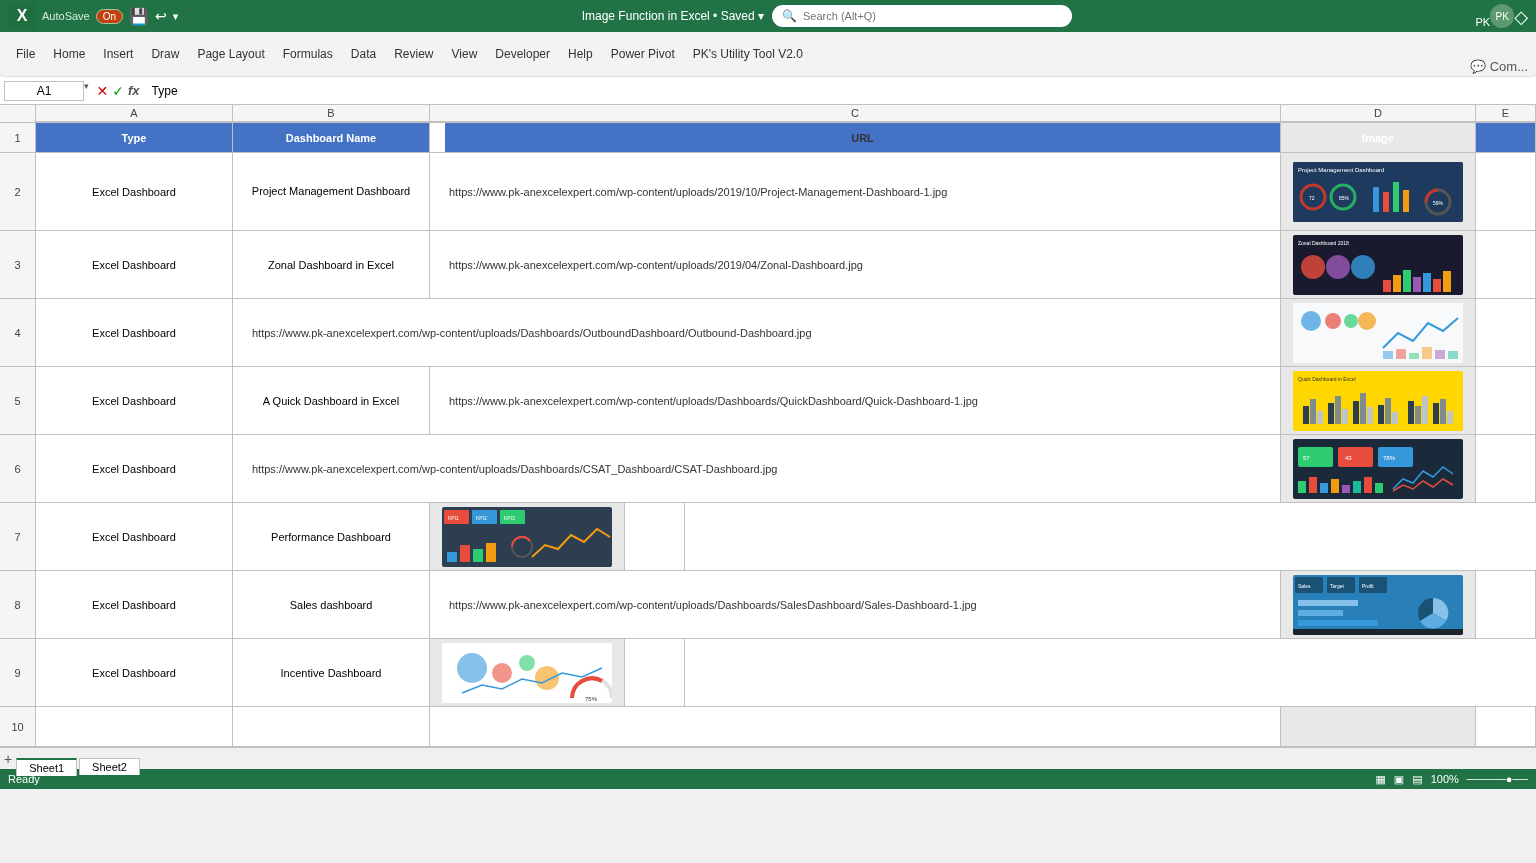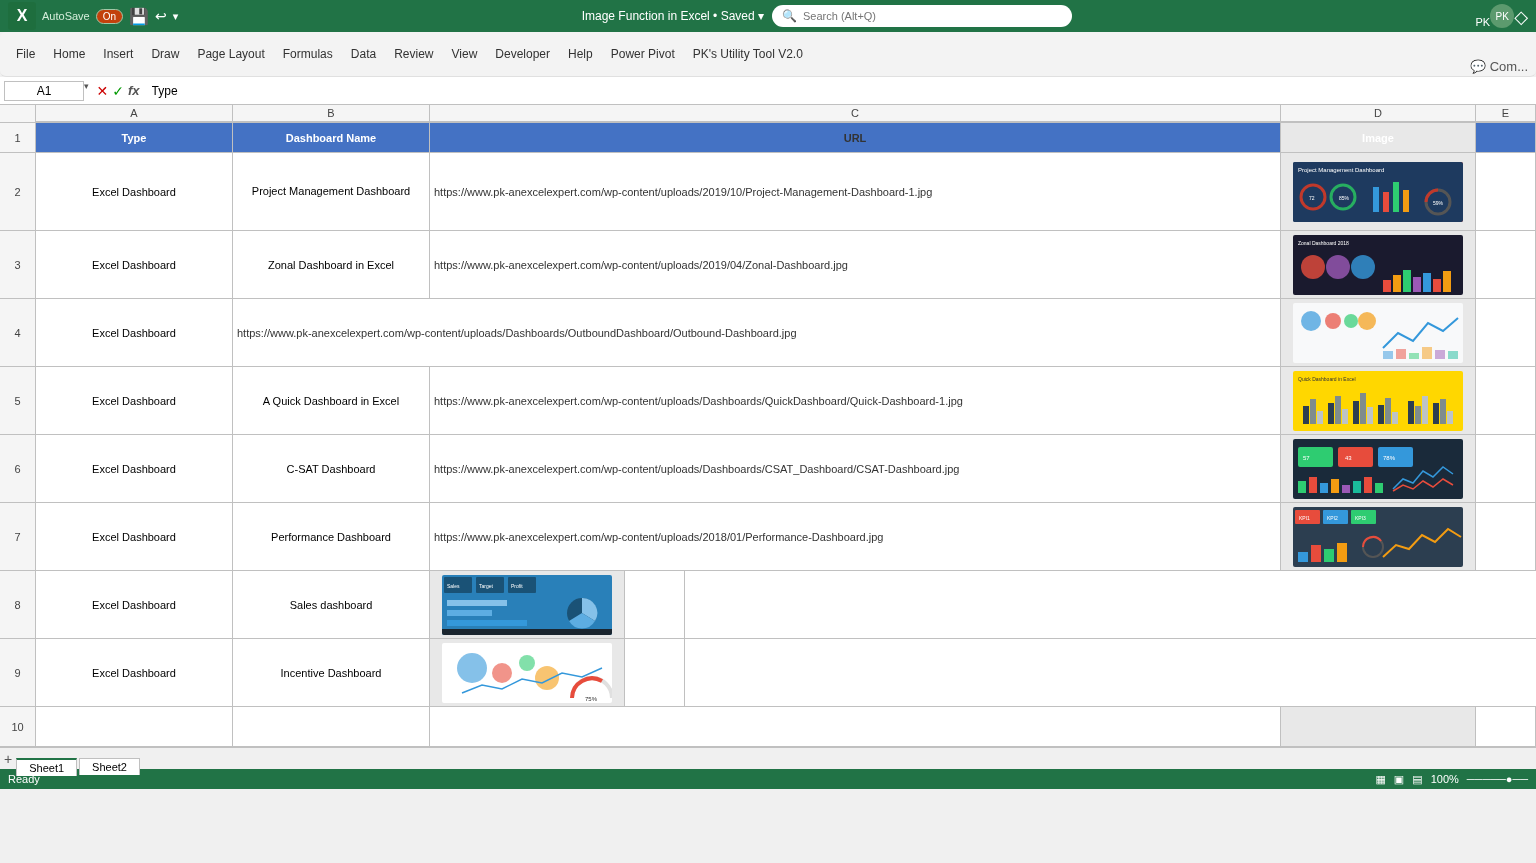--- a/index.html
+++ b/index.html
@@ -43,21 +43,21 @@
     .spreadsheet-body { display: flex; }
     .row-numbers { width: 36px; min-width: 36px; }
     .row-num { border-right: 1px solid #c0c0c0; border-bottom: 1px solid #c0c0c0; text-align: center; font-size: 11px; color: #444; background: #f5f5f5; display: flex; align-items: center; justify-content: center; }
     
     .grid { flex: 1; }
     .grid-row { display: flex; border-bottom: 1px solid #c0c0c0; }
     .cell { border-right: 1px solid #c0c0c0; font-size: 11px; display: flex; align-items: center; padding: 0 4px; overflow: hidden; }
     .cell-header { background: #4472C4; color: white; font-weight: bold; justify-content: center; }
     .cell-type { width: 197px; min-width: 197px; justify-content: center; }
     .cell-name { width: 197px; min-width: 197px; justify-content: center; text-align: center; }
-    .cell-url { flex: 1; color: #333; }
+    .cell-url { flex: 1; color: #333; margin-left: 15px; }
     .cell-image { width: 195px; min-width: 195px; overflow: hidden; background: #e8e8e8; justify-content: center; }
 
     .row-1 { height: 30px; }
     .row-2 { height: 78px; }
     .row-3 { height: 68px; }
     .row-4 { height: 68px; }
     .row-5 { height: 68px; }
     .row-6 { height: 68px; }
     .row-7 { height: 68px; }
     .row-8 { height: 68px; }
@@ -289,21 +289,20 @@
               <rect x="147" y="28" width="6" height="25" fill="#7f8c8d"></rect>
               <rect x="154" y="40" width="6" height="13" fill="#bdc3c7"></rect>
             </svg>
           </div>
         </div>
         <div class="cell" style="width:60px;min-width:60px;"></div>
       </div>
 
       <div class="grid-row" style="height:68px;">
         <div class="cell cell-type">Excel Dashboard</div>
-        <div class="cell cell-name">C-SAT Dashboard</div>
         <div class="cell cell-url">https://www.pk-anexcelexpert.com/wp-content/uploads/Dashboards/CSAT_Dashboard/CSAT-Dashboard.jpg</div>
         <div class="cell cell-image">
           <div class="img-thumb">
             <svg class="thumb" viewBox="0 0 170 60">
               <rect width="170" height="60" fill="#1a2a3a"></rect>
 
               <rect x="5" y="8" width="35" height="20" fill="#2ecc71" rx="2"></rect>
               <text x="10" y="21" font-size="6" fill="white">57</text>
               <rect x="45" y="8" width="35" height="20" fill="#e74c3c" rx="2"></rect>
               <text x="52" y="21" font-size="6" fill="white">43</text>
@@ -323,21 +322,20 @@
               <polyline points="100,52 110,46 120,50 130,42 140,48 150,40 160,46" stroke="#e74c3c" stroke-width="1.5" fill="none"></polyline>
             </svg>
           </div>
         </div>
         <div class="cell" style="width:60px;min-width:60px;"></div>
       </div>
 
       <div class="grid-row" style="height:68px;">
         <div class="cell cell-type">Excel Dashboard</div>
         <div class="cell cell-name">Performance Dashboard</div>
-        <div class="cell cell-url">https://www.pk-anexcelexpert.com/wp-content/uploads/2018/01/Performance-Dashboard.jpg</div>
         <div class="cell cell-image">
           <div class="img-thumb">
             <svg class="thumb" viewBox="0 0 170 60">
               <rect width="170" height="60" fill="#2c3e50"></rect>
 
               <rect x="2" y="3" width="25" height="14" fill="#e74c3c" rx="1"></rect>
               <text x="6" y="13" font-size="5" fill="white">KPI1</text>
               <rect x="30" y="3" width="25" height="14" fill="#3498db" rx="1"></rect>
               <text x="34" y="13" font-size="5" fill="white">KPI2</text>
               <rect x="58" y="3" width="25" height="14" fill="#2ecc71" rx="1"></rect>
@@ -354,20 +352,21 @@
               <path d="M70,40 A10,10 0 0,1 88,34" stroke="#e74c3c" stroke-width="2" fill="none"></path>
             </svg>
           </div>
         </div>
         <div class="cell" style="width:60px;min-width:60px;"></div>
       </div>
 
       <div class="grid-row" style="height:68px;">
         <div class="cell cell-type">Excel Dashboard</div>
         <div class="cell cell-name">Sales dashboard</div>
+        <div class="cell cell-url">https://www.pk-anexcelexpert.com/wp-content/uploads/Dashboards/SalesDashboard/Sales-Dashboard-1.jpg</div>
         <div class="cell cell-image">
           <div class="img-thumb">
             <svg class="thumb" viewBox="0 0 170 60">
               <rect width="170" height="60" fill="#2980b9"></rect>
 
               <rect x="2" y="2" width="28" height="16" fill="#1a5276" rx="1"></rect>
               <text x="5" y="13" font-size="5" fill="white">Sales</text>
               <rect x="34" y="2" width="28" height="16" fill="#1a5276" rx="1"></rect>
               <text x="37" y="13" font-size="5" fill="white">Target</text>
               <rect x="66" y="2" width="28" height="16" fill="#1a5276" rx="1"></rect>

